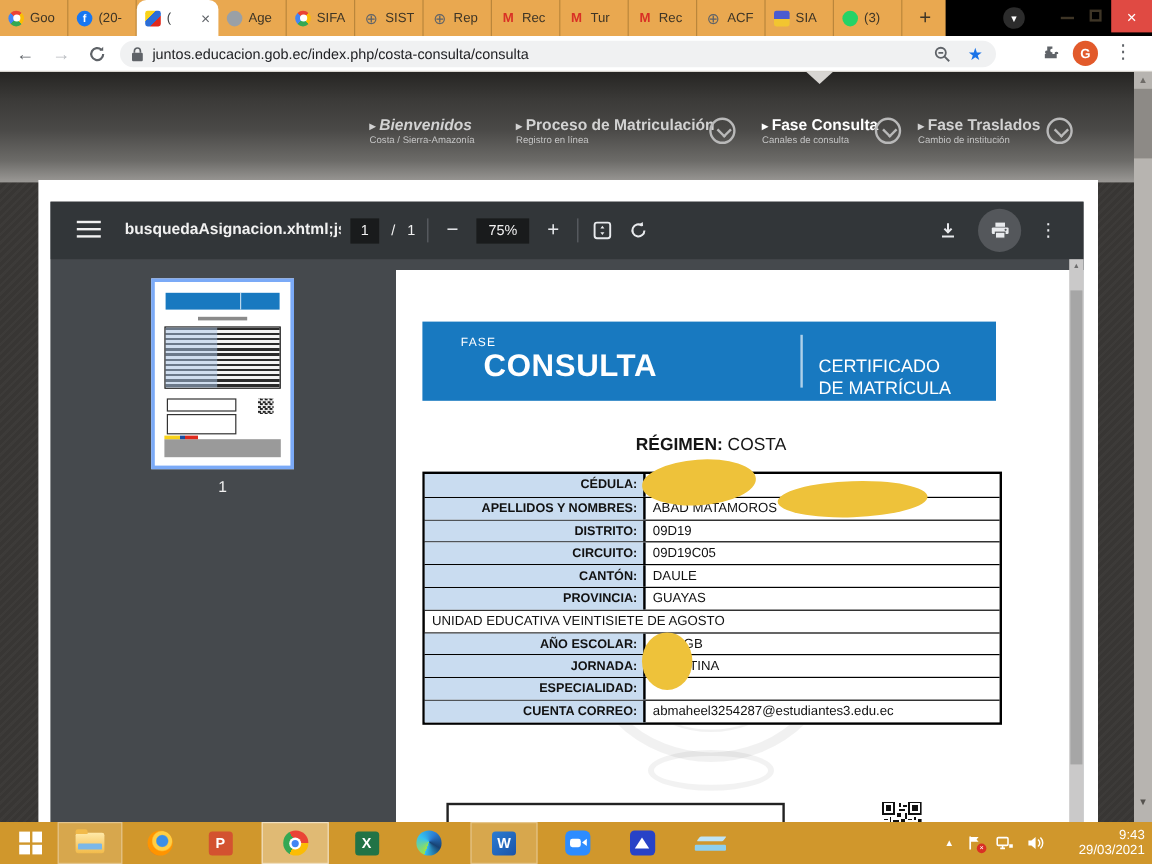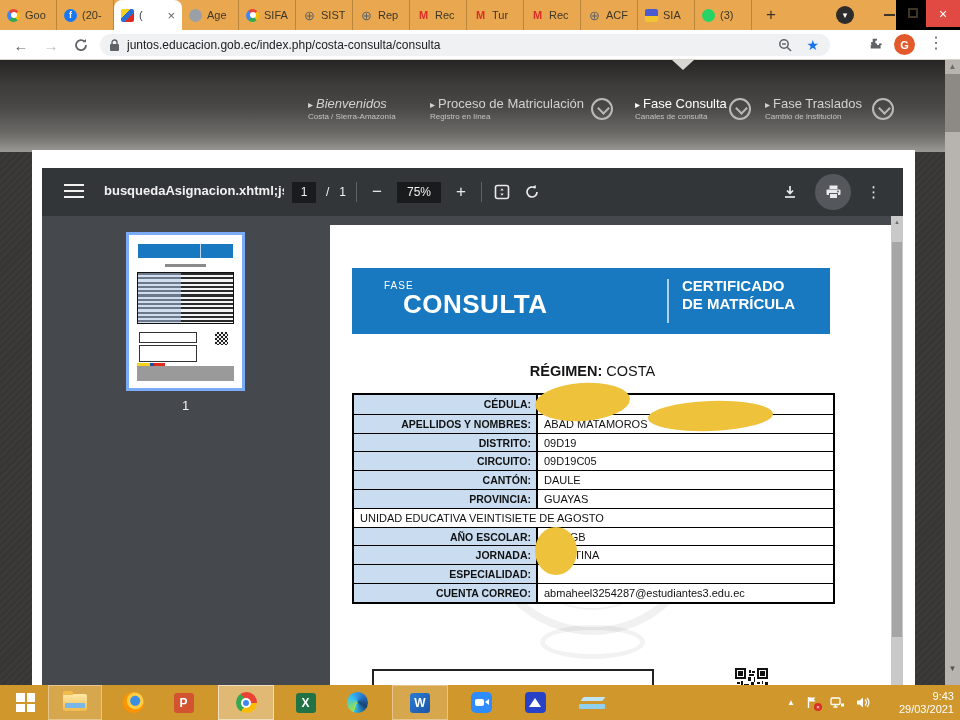--- a/index.html
+++ b/index.html
@@ -1,20 +1,20 @@
 <!DOCTYPE html>
 <html><head>
 <meta charset="utf-8">
 <style>
   * { margin:0; padding:0; box-sizing:border-box; font-family:"Liberation Sans", sans-serif; }
   html,body { width:960px; height:720px; overflow:hidden; background:#000; }
   #screen { position:relative; width:960px; height:720px; overflow:hidden; }
 
   
-  #tabstrip { position:absolute; left:0; top:0; width:896px; height:30px; background:#e9a850; display:flex; align-items:center; }
+  #tabstrip { position:absolute; left:0; top:0; width:788px; height:30px; background:#e9a850; display:flex; align-items:center; }
   .tab { height:30px; display:flex; align-items:center; gap:5px; padding:0 7px; width:57px; color:#3e3526; font-size:11px; cursor:default; border-right:1px solid rgba(101,72,20,.35); }
   .tab .tlabel { flex:1; overflow:hidden; white-space:nowrap; }
   .tab.active { background:#fff; border-radius:8px 8px 0 0; width:68px; border-right:none; color:#3c4043; }
   .fav { width:13px; height:13px; border-radius:50%; flex:0 0 13px; display:flex; align-items:center; justify-content:center; font-size:9px; font-weight:bold; }
   .fav-google { background:conic-gradient(from -45deg,#ea4335 0 25%,#fbbc05 0 50%,#34a853 0 75%,#4285f4 0 100%); position:relative; }
   .fav-google::after { content:""; position:absolute; width:6px; height:6px; border-radius:50%; background:#fff; }
   .fav-facebook { background:#1877f2; color:#fff; }
   .fav-gmail { background:transparent; color:#d93025; border-radius:0; font-size:11px; }
   .fav-globe { background:transparent; color:#5f6368; font-size:13px; font-weight:normal; }
   .fav-gray { background:#9aa0a6; }
@@ -42,21 +42,21 @@
   #browser-kebab { position:absolute; left:928px; top:3px; font-size:16px; color:#5f6368; cursor:pointer; }
 
   
   #content { position:absolute; left:0; top:60px; width:960px; height:625px;
     background:#383634;
     background-image:repeating-linear-gradient(135deg, rgba(255,255,255,.025) 0 2px, rgba(0,0,0,0) 2px 5px); }
   #navgrad { position:absolute; left:0; top:0; width:960px; height:92px;
     background:linear-gradient(180deg,#262523 0,#3c3b39 24px,#4a4947 48px,#6c6b68 74px,#9b9996 92px); }
   #notch { position:absolute; left:672px; top:0; width:0; height:0; border-left:11px solid transparent; border-right:11px solid transparent; border-top:10px solid #d8d6d3; }
   .navitem { position:absolute; top:36px; color:#d2d2d2; cursor:pointer; }
-  .navtitle { font-size:13px; font-weight:normal; white-space:nowrap; }
+  .navtitle { font-size:13px; font-weight:bold; white-space:nowrap; }
   .navtitle .arr { font-size:10px; margin-right:3px; }
   .navsub { font-size:8px; margin-top:1px; white-space:nowrap; color:#c4c4c4; }
   .nav-italic .t { font-style:italic; }
   .nav-bright { color:#fff; }
   .chev-circle { position:absolute; top:38px; width:22px; height:22px; border:2px solid #b9b9b9; border-radius:50%; cursor:pointer; }
   .chev-circle::after { content:""; position:absolute; left:6px; top:4px; width:7px; height:7px; border-right:2px solid #b9b9b9; border-bottom:2px solid #b9b9b9; transform:rotate(45deg); }
 
   
   #winscroll { position:absolute; right:0; top:0; width:15px; height:625px; background:#b7b4b0; }
   #winscroll .arr-up { position:absolute; top:2px; left:0; width:15px; text-align:center; font-size:8px; color:#6e6b67; }
@@ -103,21 +103,21 @@
   #pdfscroll .sarr { position:absolute; top:3px; left:0; width:12px; text-align:center; font-size:6px; color:#6e6e6e; }
   #pdfscroll .sthumb { position:absolute; top:26px; left:1px; width:10px; height:395px; background:#a6a6a6; cursor:pointer; }
 
   
   #page { position:absolute; left:288px; top:9px; width:620px; height:460px; background:#fff; overflow:hidden; }
   #banner { position:absolute; left:22px; top:43px; width:478px; height:66px; background:#1879c0; color:#fff; }
   #banner .left { position:absolute; left:32px; top:12px; }
   #banner .fase { font-size:10px; letter-spacing:1px; }
   #banner .consulta { font-size:26px; font-weight:bold; letter-spacing:.5px; margin-top:-2px;margin-left:19px; }
   #banner .divider { position:absolute; left:315px; top:11px; width:2px; height:44px; background:rgba(255,255,255,.65); }
-  #banner .right { position:absolute; left:330px; top:9px; font-size:15px; font-weight:bold; line-height:18px; }
+  #banner .right { position:absolute; left:330px; top:29px; font-size:15px; font-weight:normal; line-height:18px; }
   #regimen { position:absolute; left:22px; top:138px; width:481px; text-align:center; font-size:14.5px; color:#151515; }
   #regimen .rl { font-weight:bold; }
   #ctable { position:absolute; left:22px; top:168px; width:483px; border:2px solid #000; background:#fff; }
   .trow { display:flex; height:18.8px; border-top:1px solid #000; }
   .trow:first-child { border-top:none; }
   .tlab { width:184px; background:#c9dcf0; font-weight:bold; font-size:10.5px; text-align:right; padding:3px 5px 0 0; color:#111; border-right:2px solid #000; white-space:nowrap; }
   .tval { flex:1; font-size:11px; padding:3px 0 0 6px; color:#111; white-space:nowrap; overflow:visible; position:relative; }
   .blob { position:absolute; background:#eec23a; border-radius:50%; z-index:5; }
   #blob-cedula   { left:205px; top:158px; width:95px;  height:38px; transform:rotate(-4deg); }
   #blob-nombres  { left:318px; top:176px; width:125px; height:30px; transform:rotate(-2deg); }

